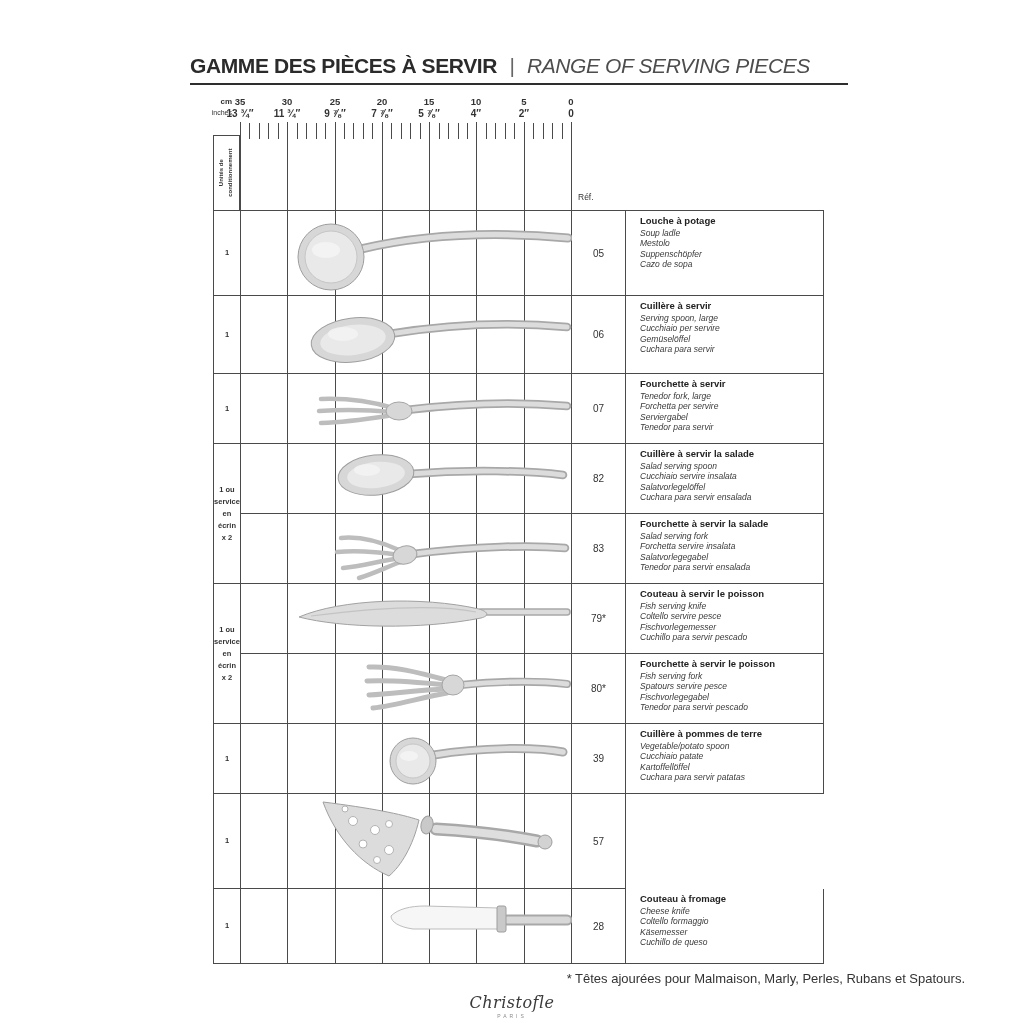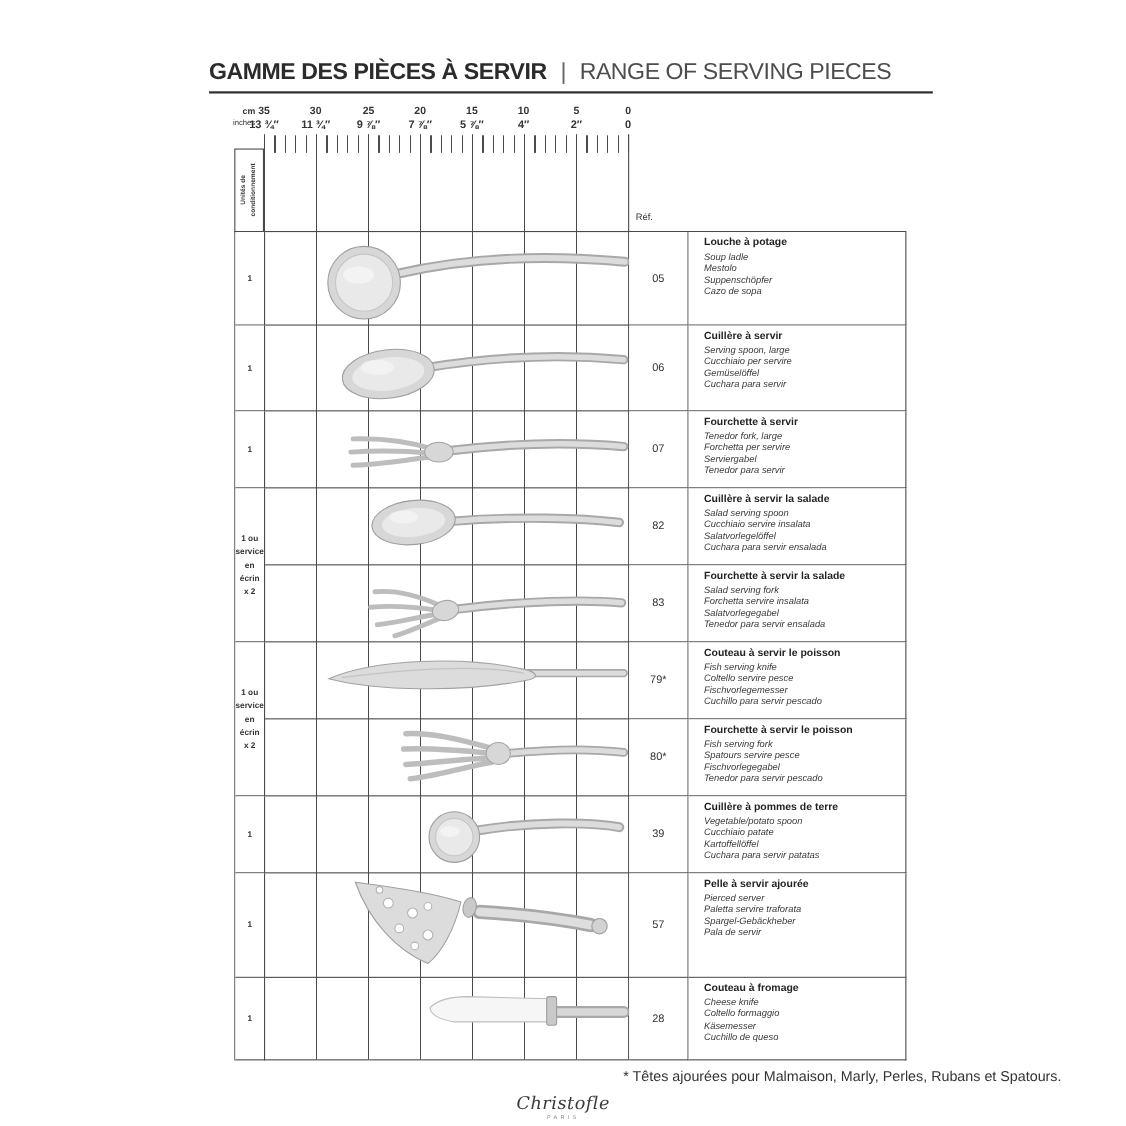--- a/index.html
+++ b/index.html
@@ -14,21 +14,21 @@
     overflow:hidden;
   }
   
   .title-bar{
     position:absolute;left:190px;top:54px;width:658px;
     border-bottom:2px solid #2e2e2e;padding-bottom:5px;
     font-size:21px;letter-spacing:-0.4px;white-space:nowrap;
   }
   .title-fr{font-weight:700;color:#2b2b2b;}
   .title-sep{font-weight:300;color:#666;padding:0 7px;}
-  .title-en{font-weight:400;color:#4d4d4d;}
+  .title-en{font-style:italic;font-weight:400;color:#4d4d4d;}
   
   .ruler-label{position:absolute;width:36px;text-align:right;font-size:8px;font-weight:700;color:#333;}
   .tick-num{position:absolute;width:44px;text-align:center;font-weight:700;color:#333;}
   .cm-num{top:96px;font-size:9.5px;}
   .in-num{top:108px;font-size:10px;}
   .minor-ticks{
     position:absolute;left:240px;top:123px;width:332px;height:16px;
     background:repeating-linear-gradient(to right,var(--line) 0 1px,transparent 1px 9.457px);
   }
   .grid-lines{
@@ -330,27 +330,20 @@
       <circle cx="148" cy="30" r="3.5" fill="#ffffff" stroke="#b3b3b3"></circle>
       <circle cx="148" cy="56" r="4.5" fill="#ffffff" stroke="#b3b3b3"></circle>
       <circle cx="104" cy="15" r="3" fill="#ffffff" stroke="#b3b3b3"></circle>
       <circle cx="136" cy="66" r="3.5" fill="#ffffff" stroke="#b3b3b3"></circle>
       <ellipse cx="186" cy="31" rx="6" ry="9" transform="rotate(12 186 31)" fill="#c9c9c9" stroke="#9e9e9e"></ellipse>
     </svg>
   </div>
   <div class="ref-cell" style="grid-row:9">
       <span>57</span>
     </div>
-  <div class="desc-cell" style="grid-row:9">
-    <div class="fr">Pelle à servir ajourée</div>
-    <div class="alt">Pierced server</div>
-    <div class="alt">Paletta servire traforata</div>
-    <div class="alt">Spargel-Gebäckheber</div>
-    <div class="alt">Pala de servir</div>
-  </div>
 
   <div class="item-cell" style="grid-row:10">
     <svg width="331" height="75" viewBox="0 0 331 75">
       <path d="M266 31 L 326 31" stroke="#a8a8a8" stroke-width="11" fill="none" stroke-linecap="round"></path>
       <path d="M266 31 L 326 31" stroke="#d8d8d8" stroke-width="7" fill="none" stroke-linecap="round"></path>
       <path d="M150 27 C 157 20 169 17 184 17 L 258 19 L 258 40 L 172 40 C 158 38 150 33 150 27 Z" fill="#f6f6f6" stroke="#bdbdbd"></path>
       <rect x="256" y="17" width="9" height="26" rx="2" fill="#c9c9c9" stroke="#9e9e9e"></rect>
     </svg>
   </div>
   <div class="ref-cell" style="grid-row:10">

